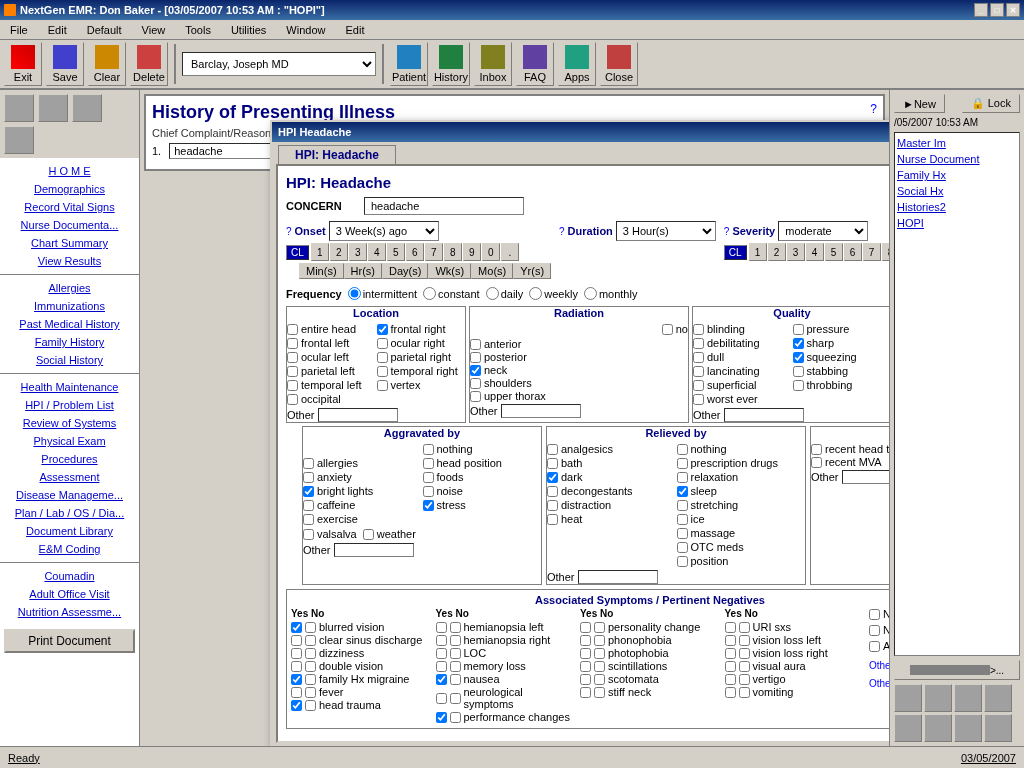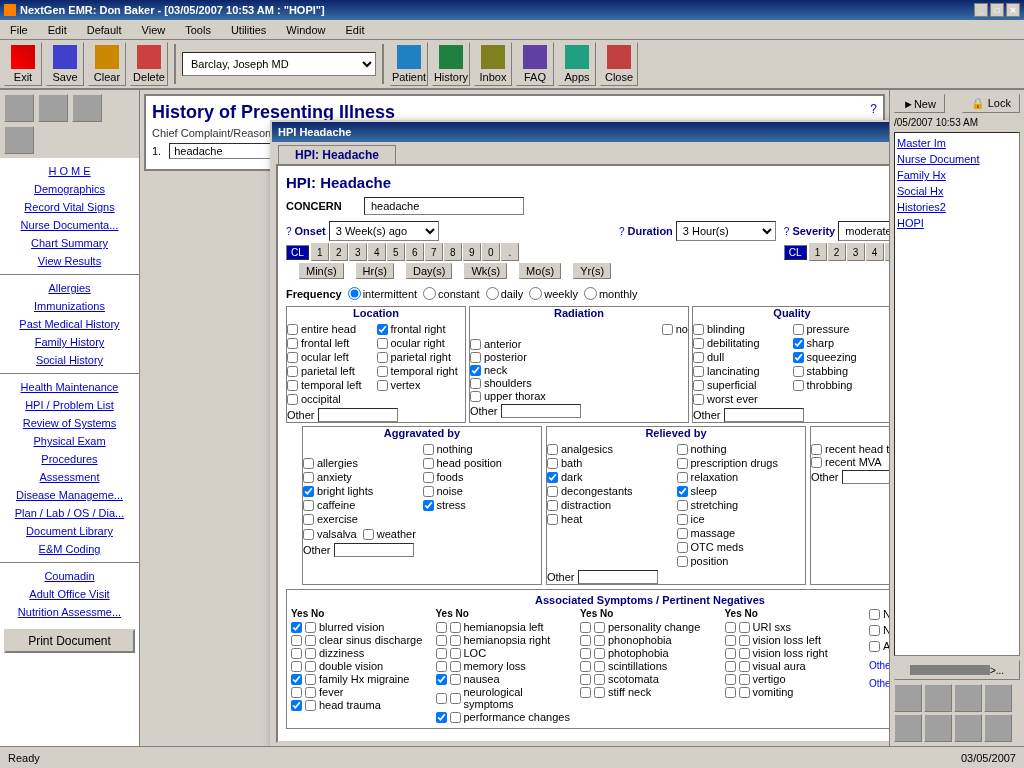--- a/index.html
+++ b/index.html
@@ -215,21 +215,21 @@
       width: 18px; height: 18px;
       background: #d4d0c8;
       border: 1px outset #d4d0c8;
       font-size: 10px;
       display: flex; align-items: center; justify-content: center;
       cursor: pointer;
     }
     .radio-item { display: flex; align-items: center; gap: 2px; }
 
     
-    .time-units-row { display: flex; gap: 12px; margin-bottom: 4px; padding-left: 13px; }
+    .time-units-row { display: flex; gap: 0; margin-bottom: 4px; padding-left: 13px; }
     .time-unit-btn {
       padding: 1px 6px;
       background: #d4d0c8;
       border: 1px outset #d4d0c8;
       font-size: 11px;
       cursor: pointer;
     }
 
     
     .freq-row { display: flex; align-items: center; gap: 6px; margin-bottom: 6px; }
@@ -295,20 +295,21 @@
     
     .status-bar {
       background: #d4d0c8;
       height: 22px;
       border-top: 1px solid #808080;
       display: flex;
       align-items: center;
       padding: 0 8px;
       font-size: 11px;
       justify-content: space-between;
+      text-decoration: underline;
     }
 
     
     .icon-exit { background: linear-gradient(45deg, red, #cc0000); }
     .icon-save { background: #4040cc; }
     .icon-clear { background: #cc8800; }
     .icon-trash { background: #cc4040; }
     .icon-patient { background: #2080c0; }
     .icon-history { background: #208040; }
     .icon-inbox { background: #808020; }

